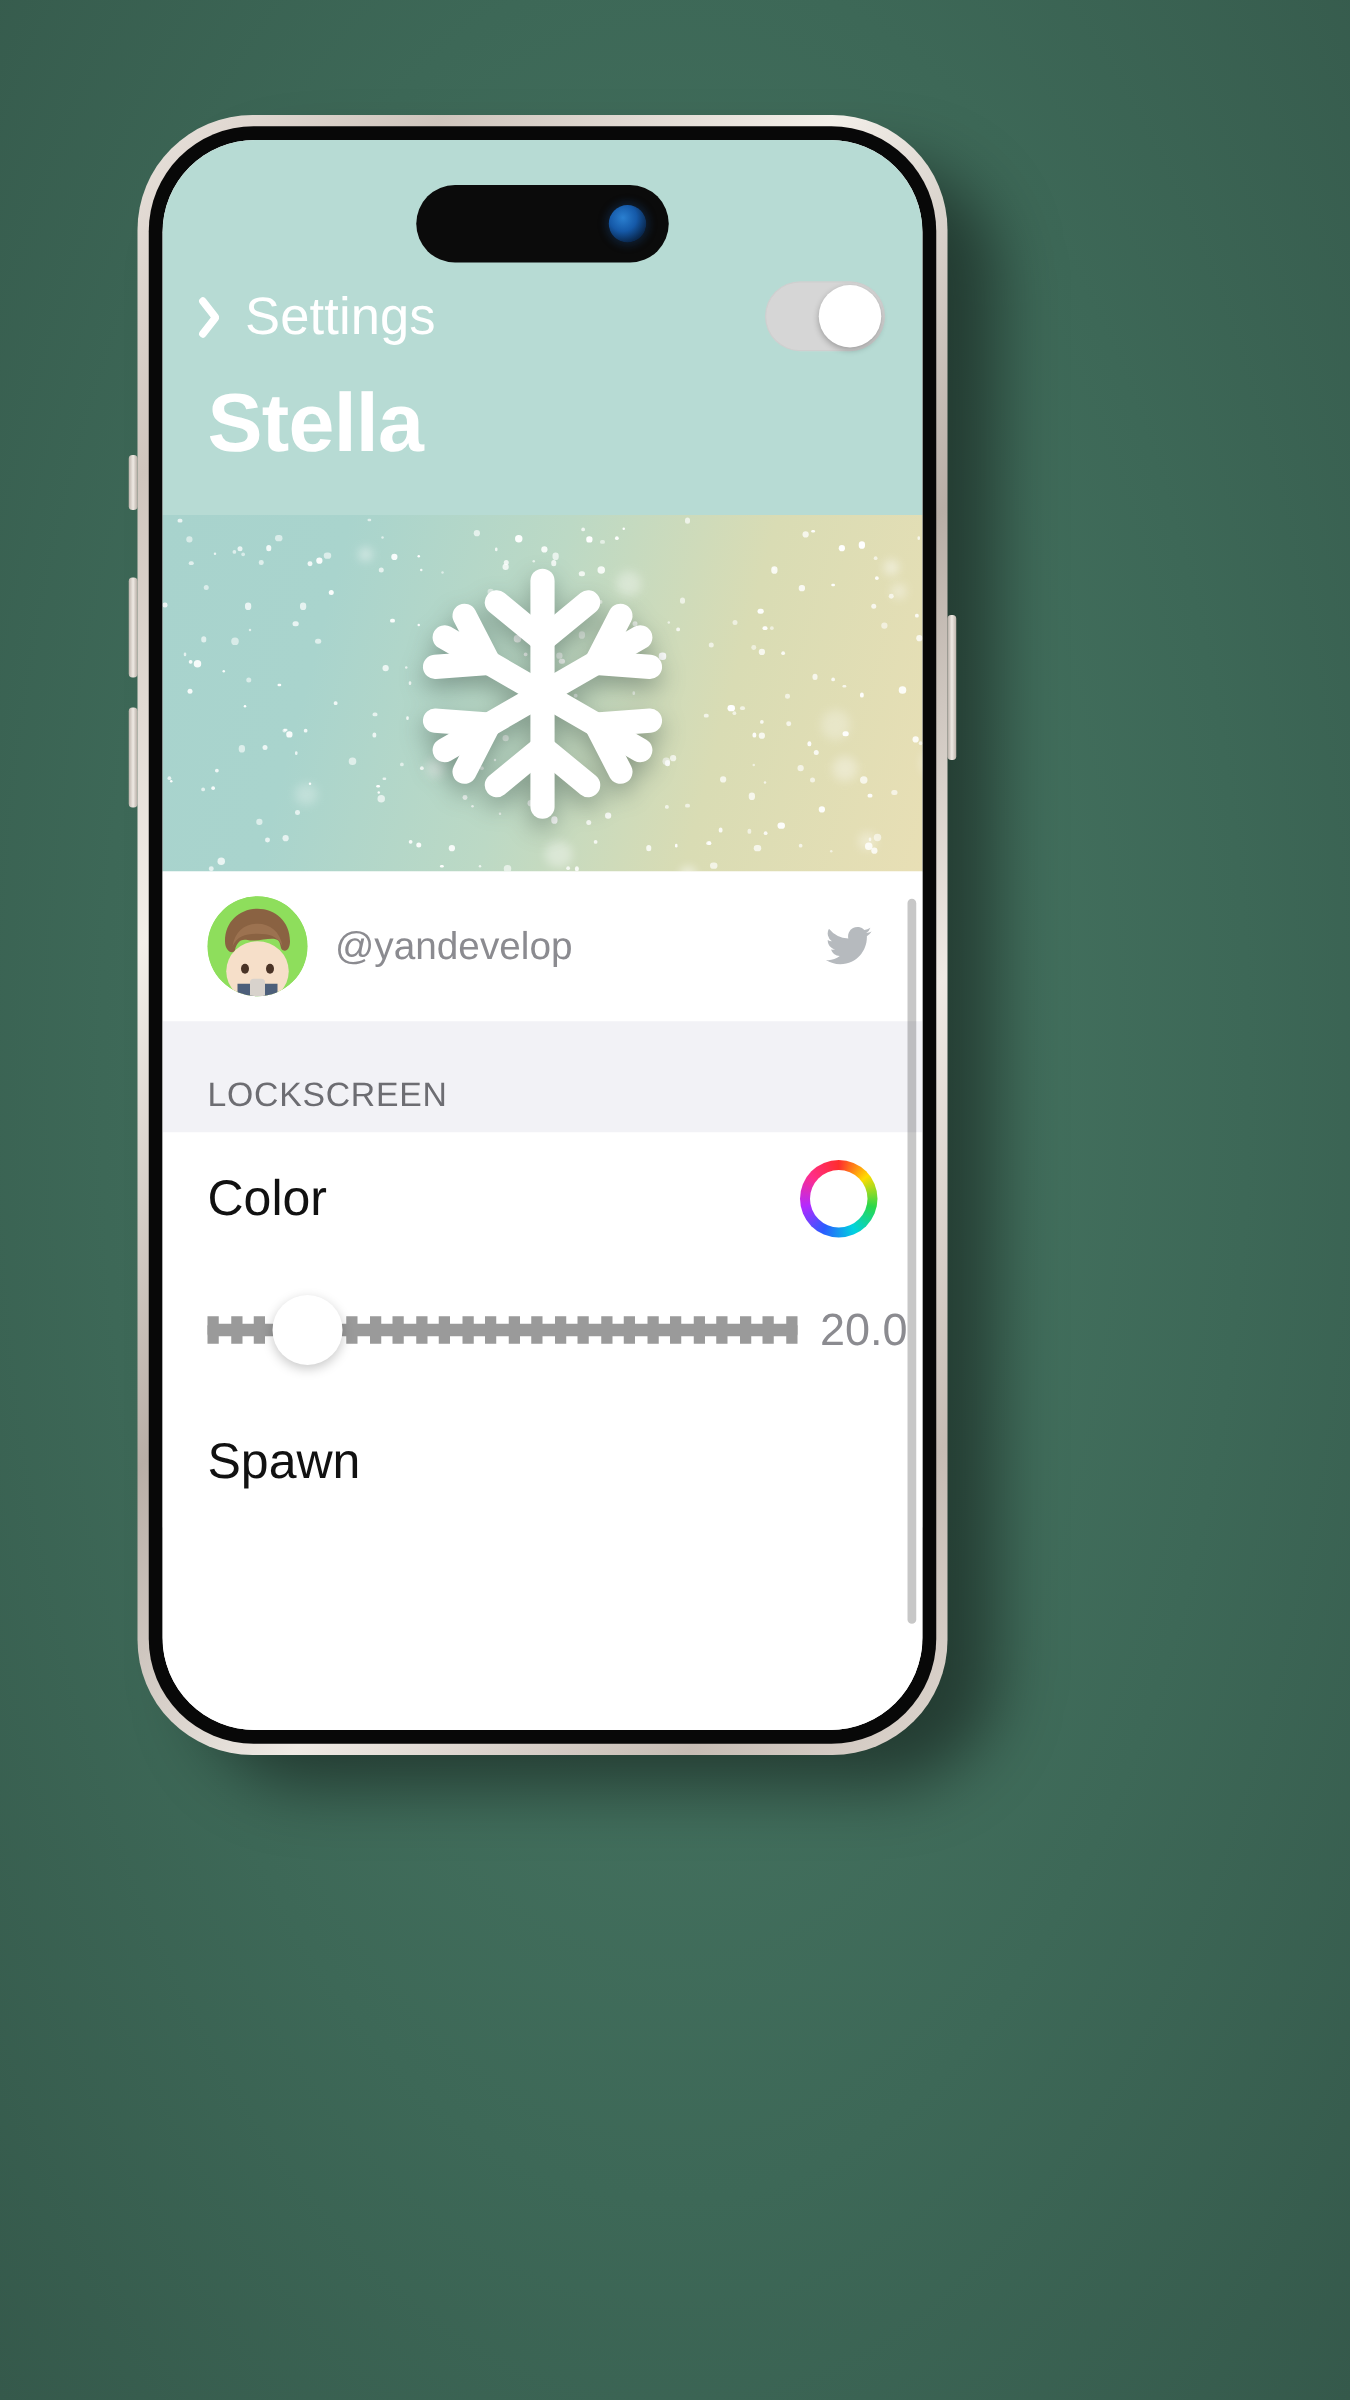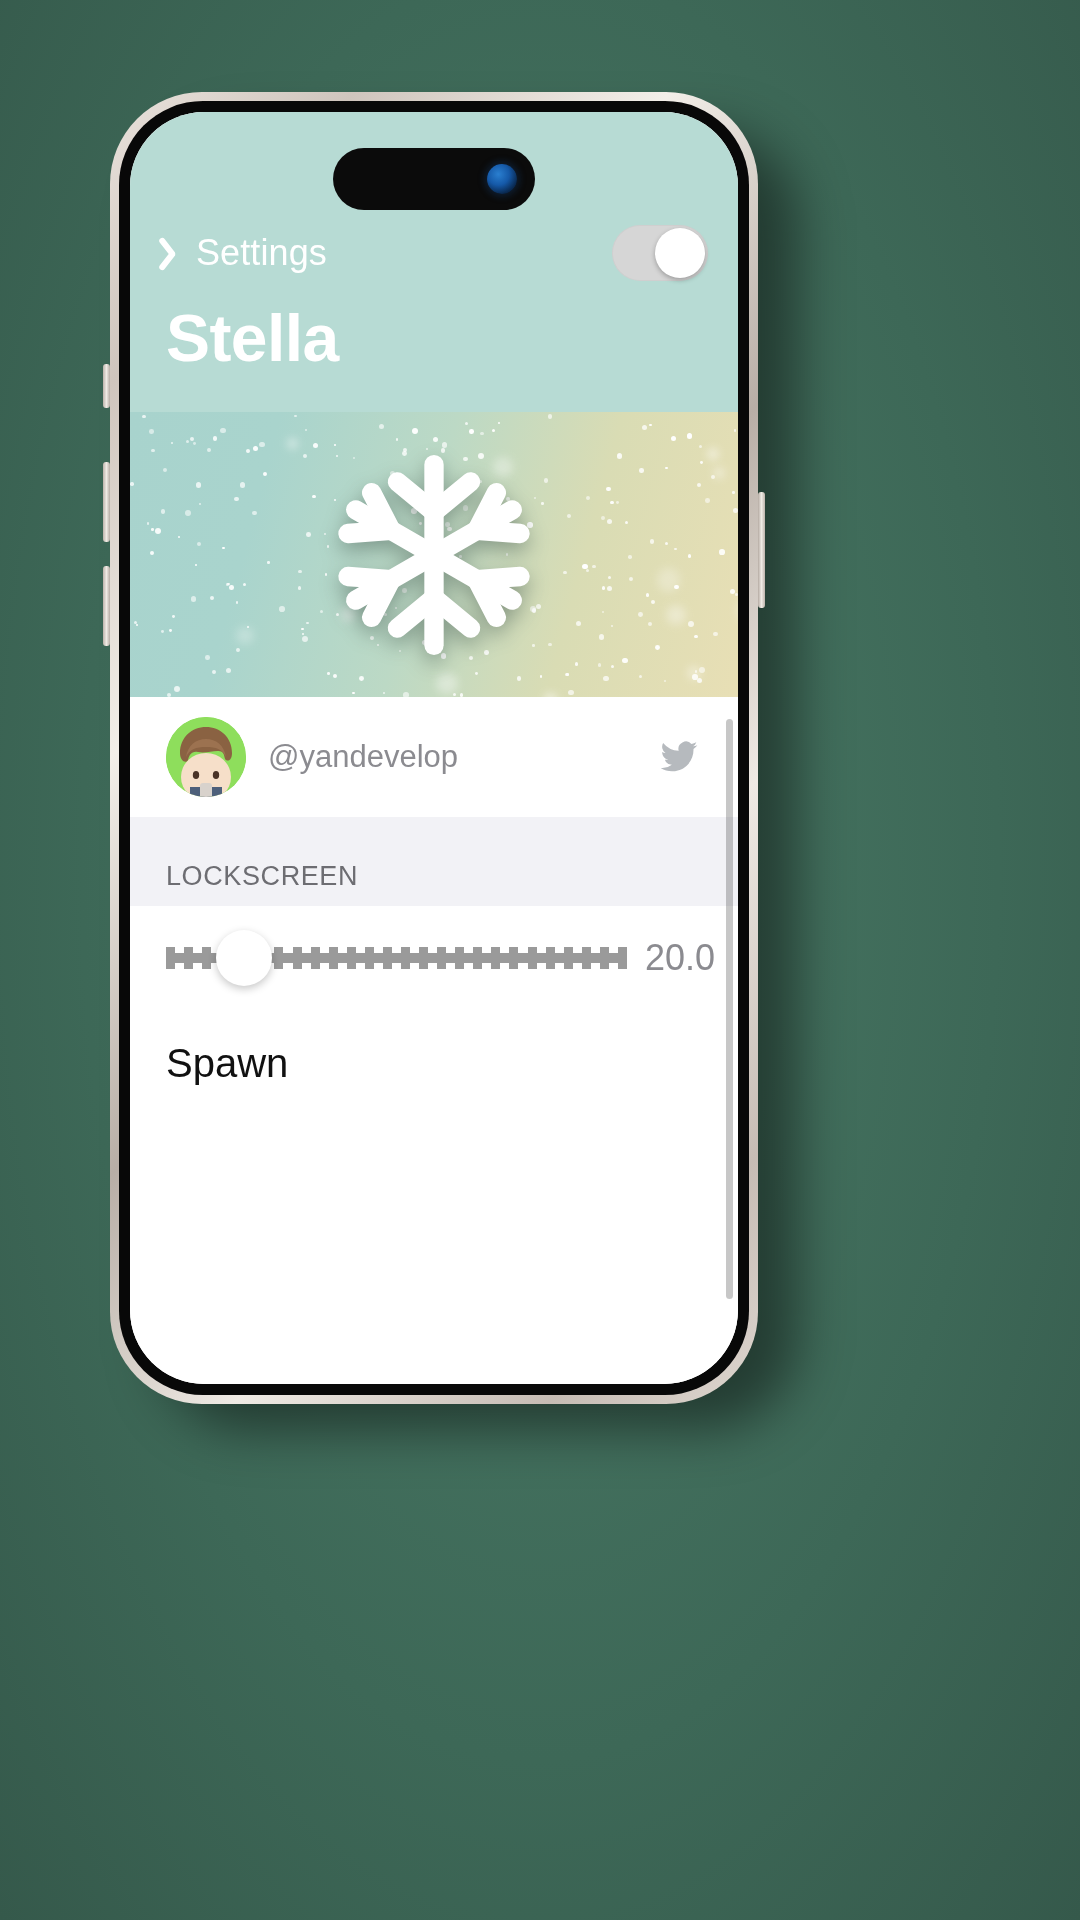--- a/index.html
+++ b/index.html
@@ -106,21 +106,21 @@
   .back-btn { display: flex; align-items: center; gap: 10px; cursor: pointer; }
   .chev {
     width: 22px; height: 38px; position: relative;
   }
   .chev::before, .chev::after {
     content: ""; position: absolute; left: 7px;
     width: 5.5px; height: 22px; background: #fff; border-radius: 3px;
   }
   .chev::before { top: 0;  transform: rotate(-38deg); transform-origin: bottom center; }
   .chev::after  { top: 18px; transform: rotate(38deg); transform-origin: top center; }
-  .back-label { font-size: 36px; color: #fff; letter-spacing: .1px; }
+  .back-label { font-size: 42px; color: #fff; letter-spacing: .1px; }
   .hdr-toggle {
     width: 96px; height: 56px; border-radius: 28px;
     background: #d6d6d6; position: relative; cursor: pointer;
     box-shadow: inset 0 0 0 1px rgba(0,0,0,.03);
   }
   .hdr-toggle .knob {
     position: absolute; right: 3px; top: 3px;
     width: 50px; height: 50px; border-radius: 50%;
     background: #fff; box-shadow: 0 2px 5px rgba(0,0,0,.28);
   }
@@ -193,21 +193,21 @@
     width: 62px; height: 62px; border-radius: 50%; flex: none;
     background: conic-gradient(from 0deg,#ff2d2d,#ffdb00,#2ad84a,#00d2e0,#2a5cff,#b32aff,#ff2d8a,#ff2d2d);
     position: relative;
   }
   .color-ring::after {
     content: ""; position: absolute; inset: 8px;
     border-radius: 50%; background: #fff;
   }
   .slider-row {
     background: #fff; height: 104px;
-    display: flex; align-items: center; padding: 0 11px 0 36px; gap: 18px;
+    display: flex; align-items: center; padding: 0 0 0 36px; gap: 18px;
   }
   .slider-track {
     position: relative; flex: 1; height: 58px;
     display: flex; align-items: center;
   }
   .tickbar {
     position: absolute; left: 0; right: 0; top: 50%;
     transform: translateY(-50%);
     height: 10px; background: #9a9a9a; border-radius: 2px;
   }
@@ -539,20 +539,24 @@
               <span class="dev-handle">@yandevelop</span>
             </div>
             <svg class="tw-bird" viewBox="0 0 24 24">
               <path d="M23 4.9a9 9 0 0 1-2.6.7 4.5 4.5 0 0 0 2-2.5c-.9.5-1.9.9-2.9 1.1a4.5 4.5 0 0 0-7.7 4.1A12.8 12.8 0 0 1 2.5 3.6a4.5 4.5 0 0 0 1.4 6 4.4 4.4 0 0 1-2-.6v.1c0 2.2 1.5 4 3.6 4.4a4.5 4.5 0 0 1-2 .1 4.5 4.5 0 0 0 4.2 3.1A9 9 0 0 1 1 18.6a12.7 12.7 0 0 0 6.9 2c8.3 0 12.8-6.9 12.8-12.8v-.6A9 9 0 0 0 23 4.9z" fill="#9aa0a6"></path>
             </svg>
           </div>
 
           <div class="section-head">LOCKSCREEN</div>
 
 
+          <div class="row">
+            <span class="row-label">Color</span>
+            <span class="color-ring"></span>
+          </div>
 
 
           <div class="slider-row">
             <div class="slider-track">
               <div class="tickbar"></div>
               <div class="ticks" id="ticks">
                   <i></i>
                   <i></i>
                   <i></i>
                   <i></i>

